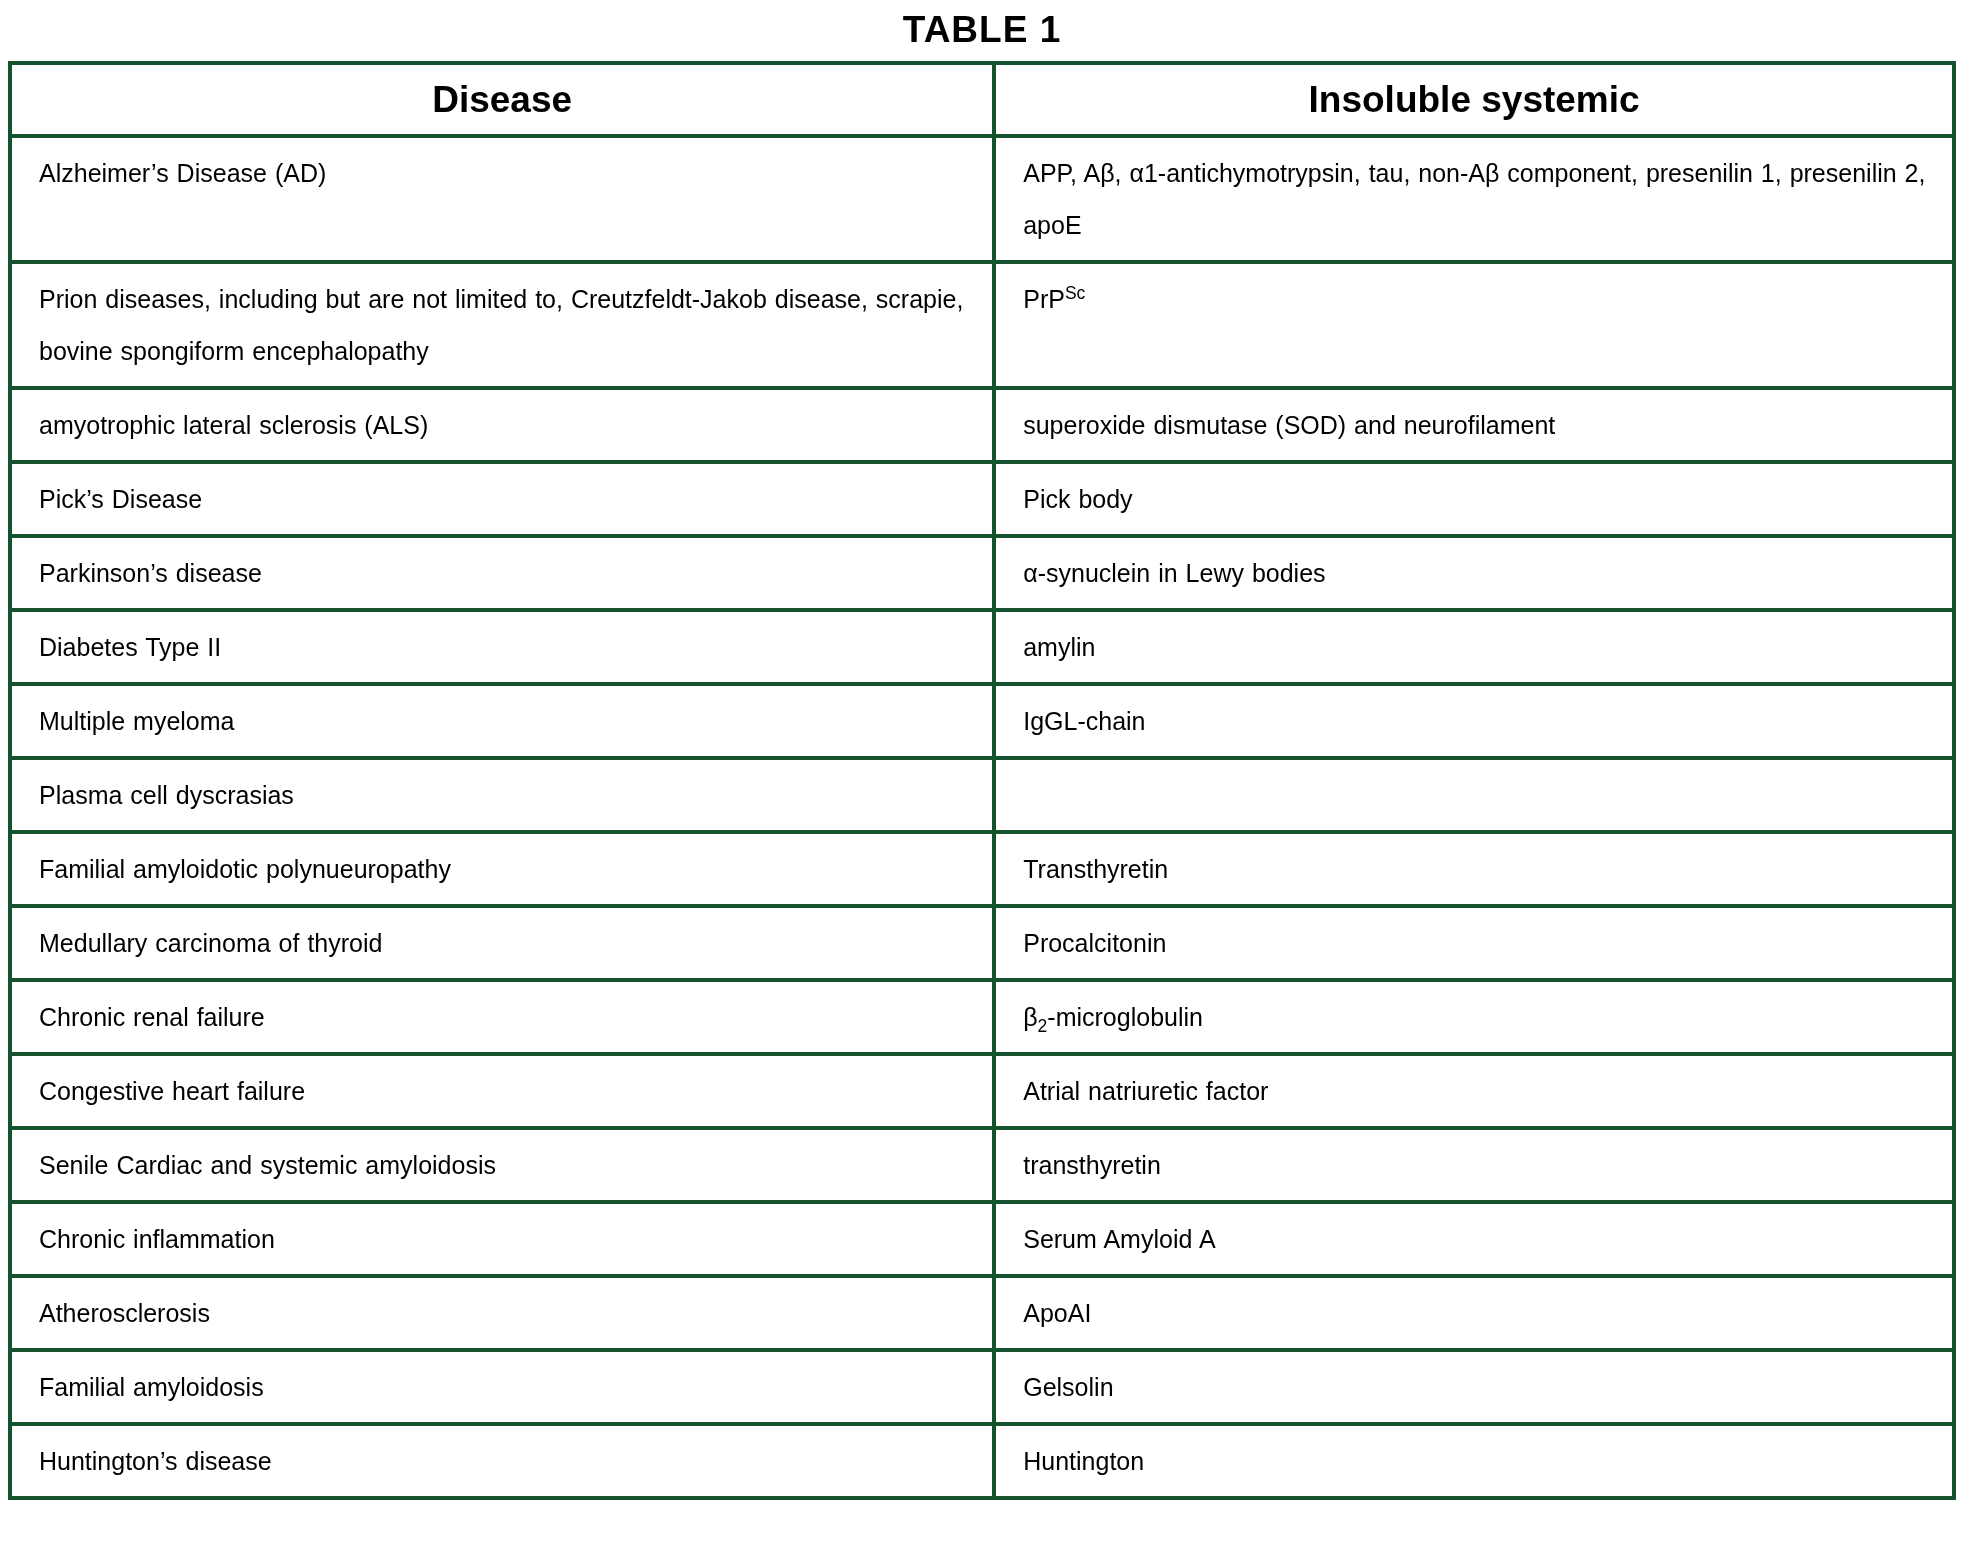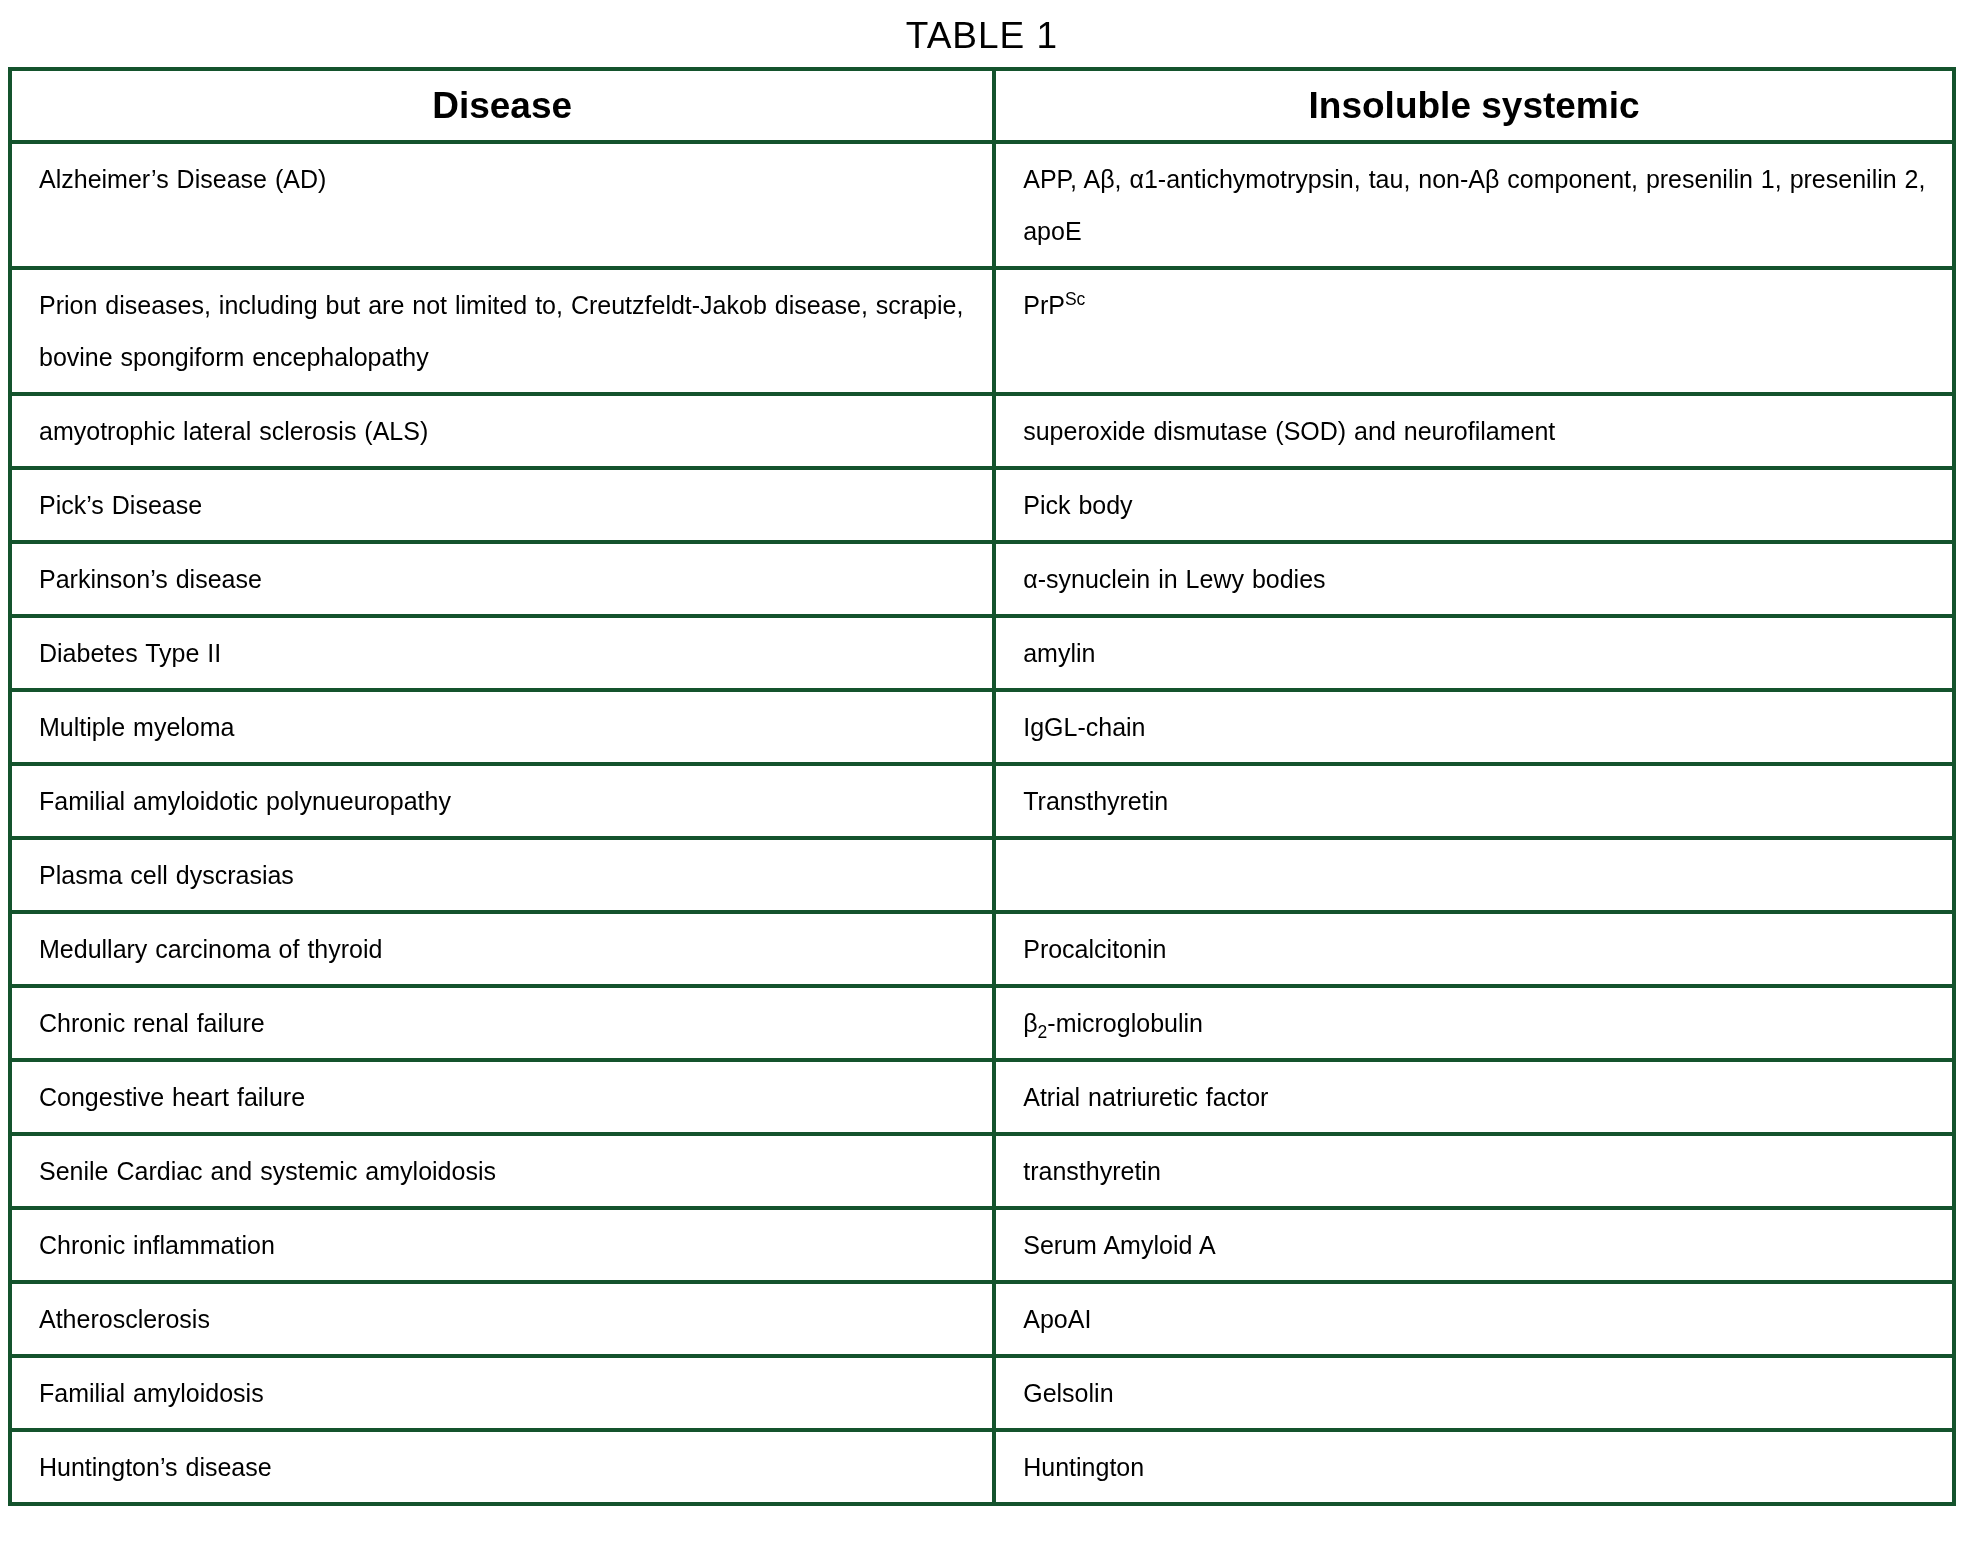--- a/index.html
+++ b/index.html
@@ -7,23 +7,23 @@
     padding: 0;
     background: #ffffff;
     width: 1964px;
     height: 1567px;
     overflow: hidden;
     font-family: "Liberation Sans", sans-serif;
     color: #000000;
   }
   .title {
     font-size: 37px;
-    font-weight: normal;
+    font-weight: bold;
     text-align: center;
-    padding-top: 15px;
+    padding-top: 9px;
     letter-spacing: 1px;
   }
   table.t1 {
     border-collapse: collapse;
     table-layout: fixed;
     width: 1948px;
     margin: 10px 8px 0 8px;
     background: #ffffff;
   }
   table.t1 th, table.t1 td {
@@ -91,26 +91,26 @@
     </tr>
     <tr>
       <td>Diabetes Type II</td>
       <td>amylin</td>
     </tr>
     <tr>
       <td>Multiple myeloma</td>
       <td>IgGL-chain</td>
     </tr>
     <tr>
+      <td>Plasma cell dyscrasias</td>
+      <td></td>
+    </tr>
+    <tr>
       <td>Familial amyloidotic polynueuropathy</td>
       <td>Transthyretin</td>
-    </tr>
-    <tr>
-      <td>Plasma cell dyscrasias</td>
-      <td></td>
     </tr>
     <tr>
       <td>Medullary carcinoma of thyroid</td>
       <td>Procalcitonin</td>
     </tr>
     <tr>
       <td>Chronic renal failure</td>
       <td><span>β</span><span class="sub">2</span><span>-microglobulin</span></td>
     </tr>
     <tr>

